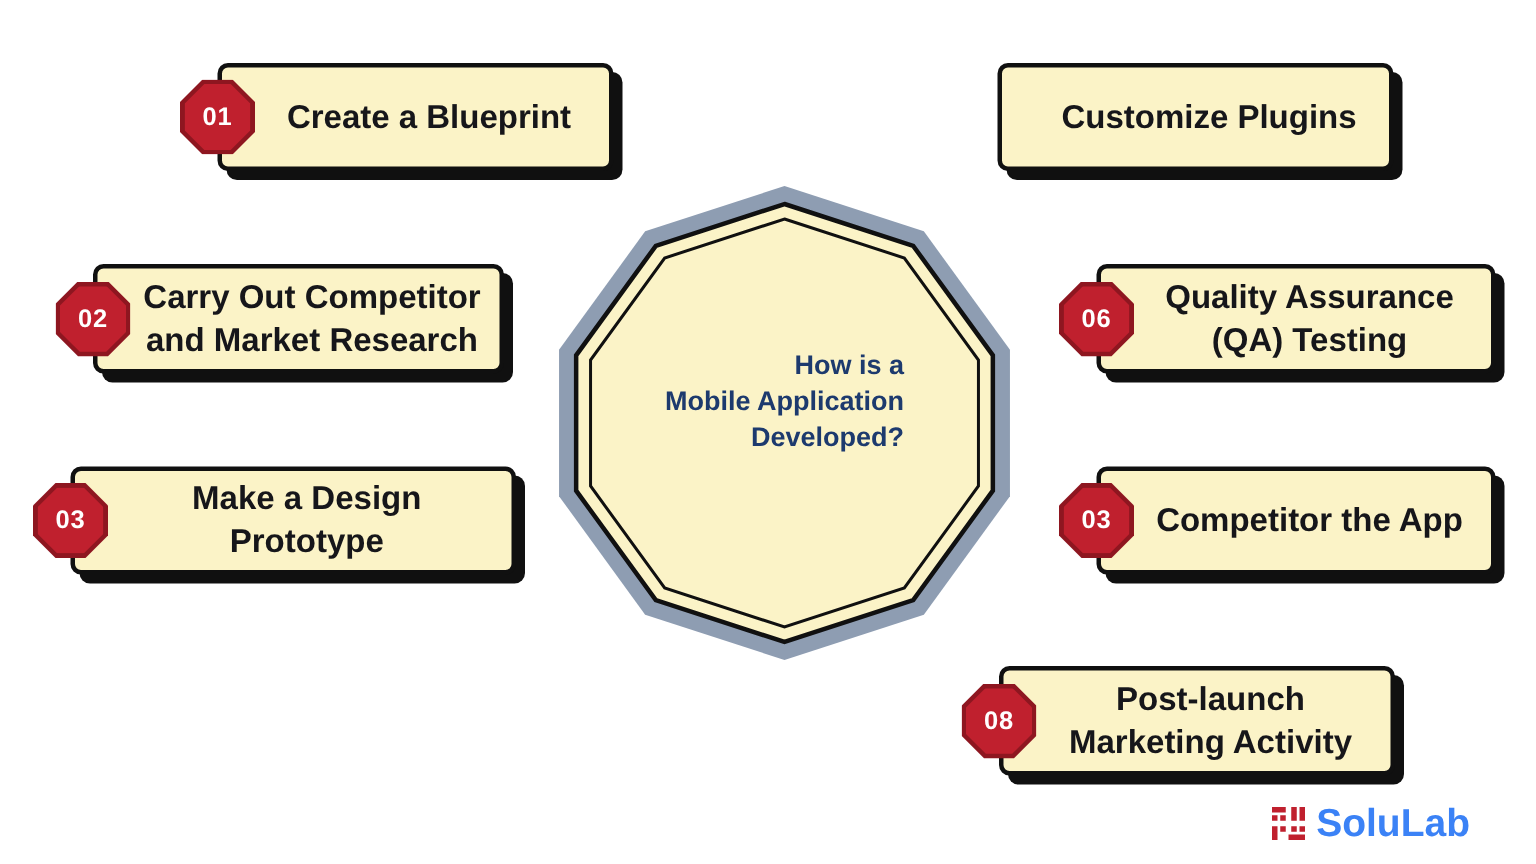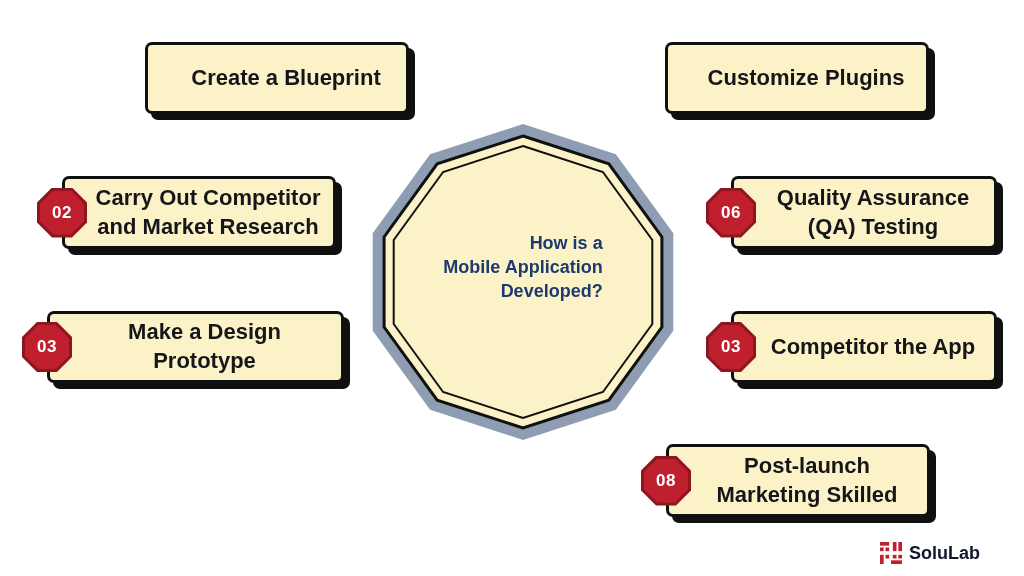--- a/index.html
+++ b/index.html
@@ -109,23 +109,23 @@
   
   #logo {
     position: absolute;
     right: 44px;
     bottom: 12px;
     display: flex;
     align-items: center;
     gap: 7px;
   }
   #logo .logo-text {
-    font-size: 18px;
+    font-size: 26px;
     font-weight: 600;
-    color: #0f172a;
+    color: #3b82f6;
   }
 </style>
 </head>
 <body>
 
 <div id="stage">
 
   <svg id="center-shape" viewBox="0 0 320 320" aria-hidden="true">
 
     <polygon points="160,2 252.9,32.2 310.3,111.2 310.3,208.8 252.9,287.8 160,318 67.1,287.8 9.7,208.8 9.7,111.2 67.1,32.2" fill="#8e9db2"></polygon>
@@ -135,20 +135,25 @@
     <polygon points="160,24 239.9,50 289.3,118 289.3,202 239.9,270 160,296 80.1,270 30.7,202 30.7,118 80.1,50" fill="none" stroke="#101010" stroke-width="2"></polygon>
   </svg>
   <div id="center-title">How is a
 Mobile Application
 Developed?</div>
 
   <div class="step s1">
     <div class="box">
       <span class="label">Create a Blueprint</span>
     </div>
+    <div class="badge">
+      <div class="badge-inner">
+          <span>01</span>
+        </div>
+    </div>
   </div>
 
   <div class="step s2">
     <div class="box">
       <span class="label">Carry Out Competitor
 and Market Research</span>
     </div>
     <div class="badge">
       <div class="badge-inner">
           <span>02</span>
@@ -193,21 +198,21 @@
     <div class="badge">
       <div class="badge-inner">
           <span>03</span>
         </div>
     </div>
   </div>
 
   <div class="step s8">
     <div class="box">
       <span class="label">Post-launch
-Marketing Skilled</span>
+Marketing Activity</span>
     </div>
     <div class="badge">
       <div class="badge-inner">
           <span>08</span>
         </div>
     </div>
   </div>
 
   <div id="logo">
     <svg width="22" height="22" viewBox="0 0 24 24" aria-hidden="true">

